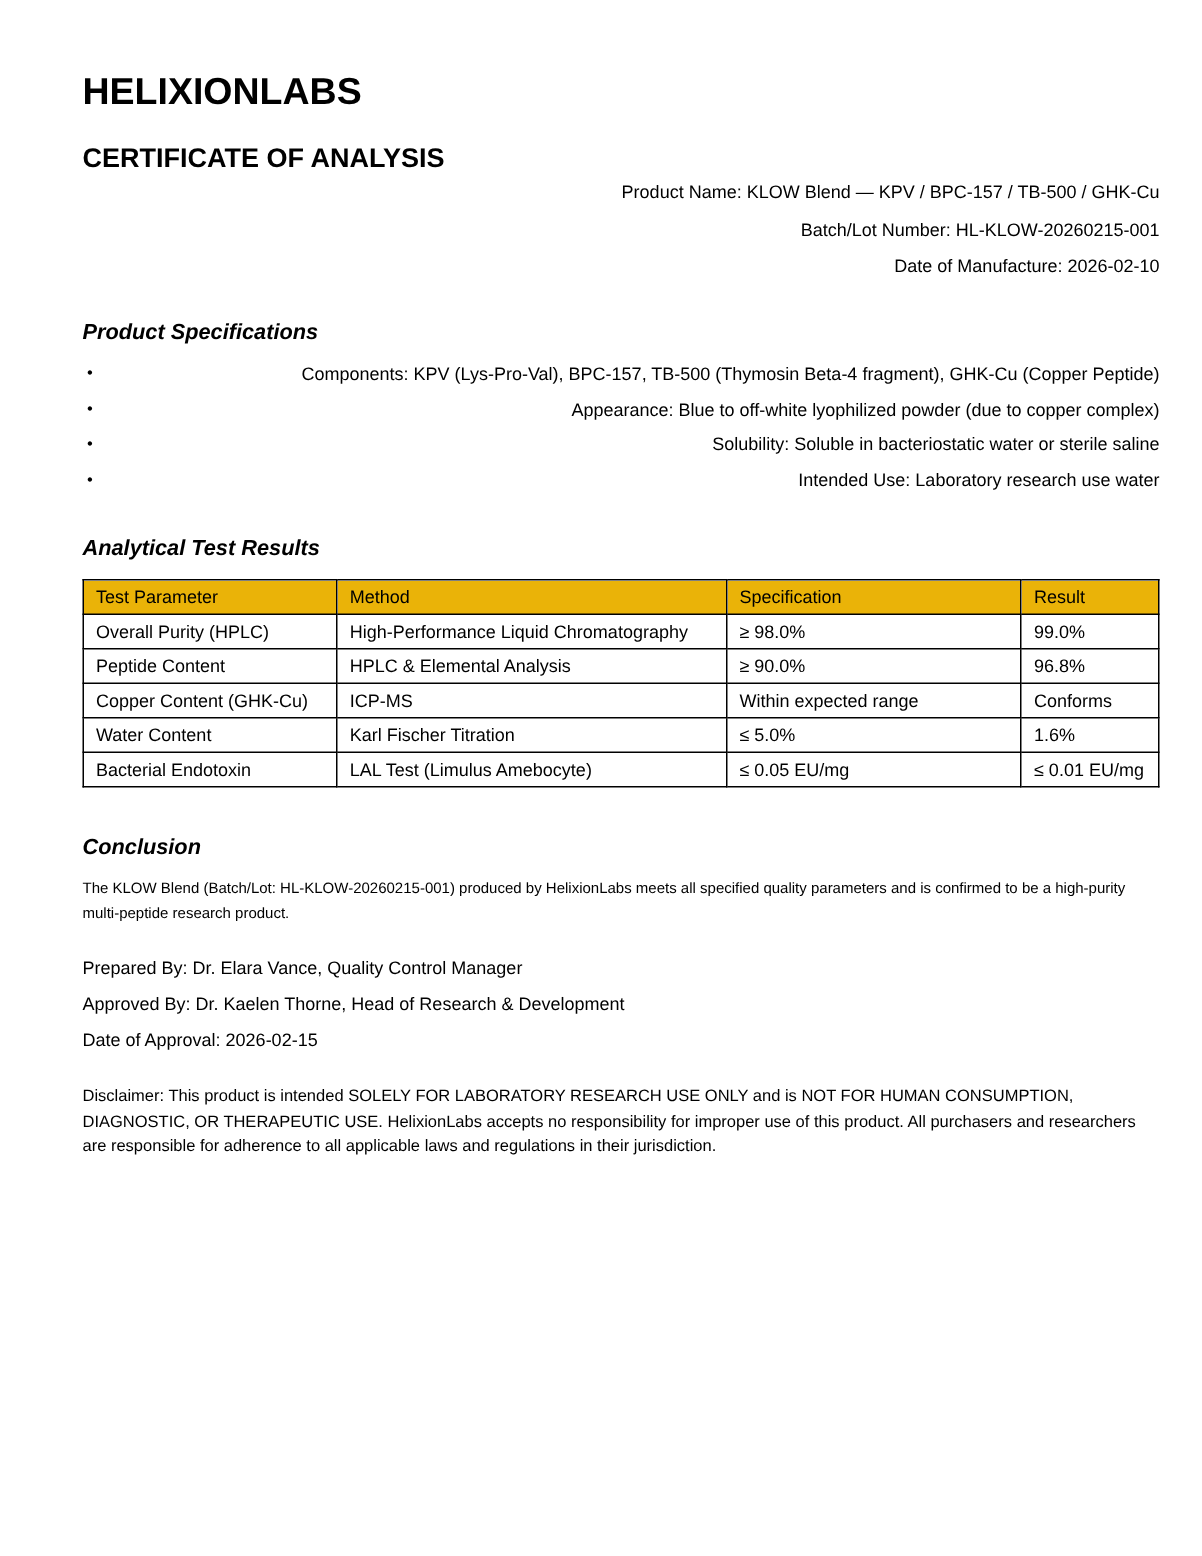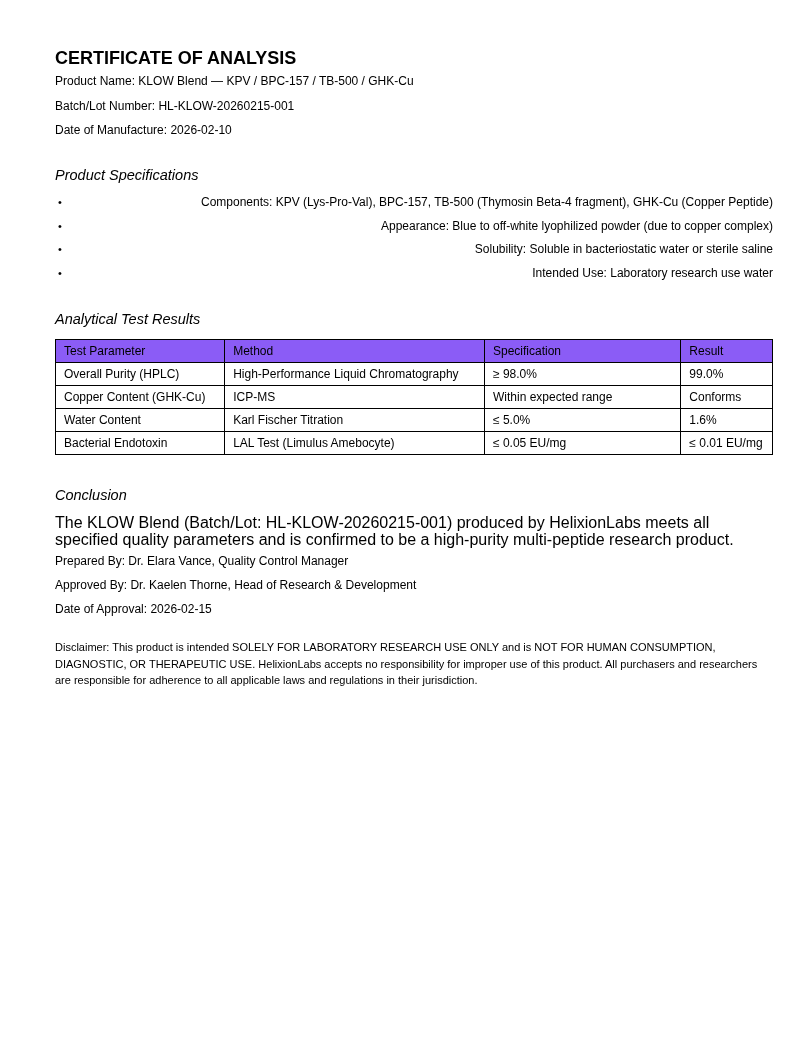--- a/index.html
+++ b/index.html
@@ -32,24 +32,25 @@
   .doc-title {
     font-size: 18px;
     font-weight: 700;
     margin: 0 0 6px 0;
     line-height: 20px;
   }
   .info-line {
     font-size: 12px;
     line-height: 15px;
     margin: 0 0 9.5px 0;
+    text-align: right;
   }
   .section-heading {
     font-size: 14.5px;
-    font-weight: 400;
+    font-weight: 700;
     font-style: italic;
     margin: 0 0 11px 0;
     line-height: 17px;
   }
   .section-specs { margin-top: 29px; }
   .section-results { margin-top: 30px; }
   .section-conclusion { margin-top: 32px; }
   .spec-list {
     list-style: none;
     margin: 0;
@@ -81,50 +82,51 @@
     border: 1px solid #000000;
     font-size: 12px;
     line-height: 14px;
     padding: 4px 8px;
     text-align: left;
     font-weight: 400;
     white-space: nowrap;
     overflow: hidden;
   }
   .results-table th {
-    background: #8b5cf6;
+    background: #eab308;
   }
   .col-param  { width: 168px; }
   .col-method { width: 258px; }
   .col-spec   { width: 195px; }
   .col-result { width: 91px;  }
   .body-paragraph {
-    font-size: 16px;
+    font-size: 10px;
     line-height: 16.5px;
     margin: 0;
     max-width: 700px;
   }
-  .signature-block { margin-top: 6px; }
+  .signature-block { margin-top: 20px; }
   .signature-line {
     font-size: 12px;
     line-height: 15px;
     margin: 0 0 9px 0;
   }
   .disclaimer {
     margin-top: 22px;
     font-size: 11px;
     line-height: 16.5px;
     max-width: 706px;
   }
 </style>
 </head>
 <body>
 
 <div class="page">
 
+  <h1 class="company-name">HELIXIONLABS</h1>
 
   <h2 class="doc-title">CERTIFICATE OF ANALYSIS</h2>
 
   <div>
     <p class="info-line">Product Name: KLOW Blend — KPV / BPC-157 / TB-500 / GHK-Cu</p>
     <p class="info-line">Batch/Lot Number: HL-KLOW-20260215-001</p>
     <p class="info-line">Date of Manufacture: 2026-02-10</p>
   </div>
 
   <div class="section-specs">
@@ -155,20 +157,26 @@
         </tr>
       </thead>
       <tbody>
         <tr>
           <td>Overall Purity (HPLC)</td>
           <td>High-Performance Liquid Chromatography</td>
           <td>≥ 98.0%</td>
           <td>99.0%</td>
         </tr>
         <tr>
+          <td>Peptide Content</td>
+          <td>HPLC &amp; Elemental Analysis</td>
+          <td>≥ 90.0%</td>
+          <td>96.8%</td>
+        </tr>
+        <tr>
           <td>Copper Content (GHK-Cu)</td>
           <td>ICP-MS</td>
           <td>Within expected range</td>
           <td>Conforms</td>
         </tr>
         <tr>
           <td>Water Content</td>
           <td>Karl Fischer Titration</td>
           <td>≤ 5.0%</td>
           <td>1.6%</td>

